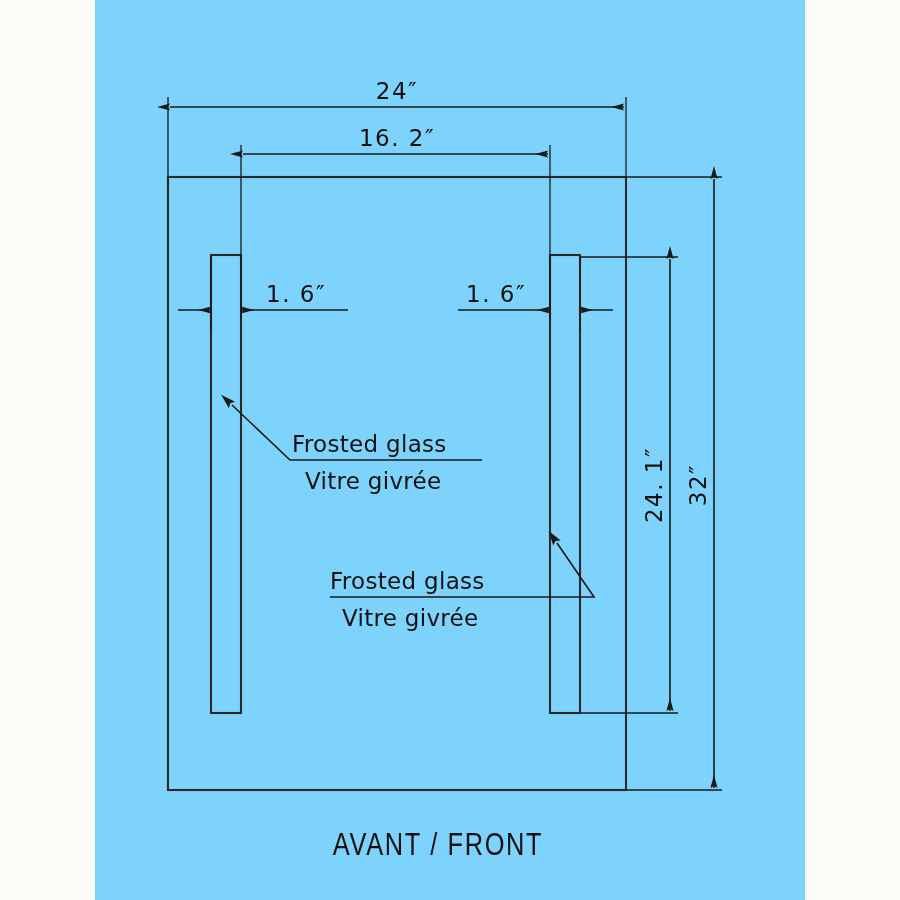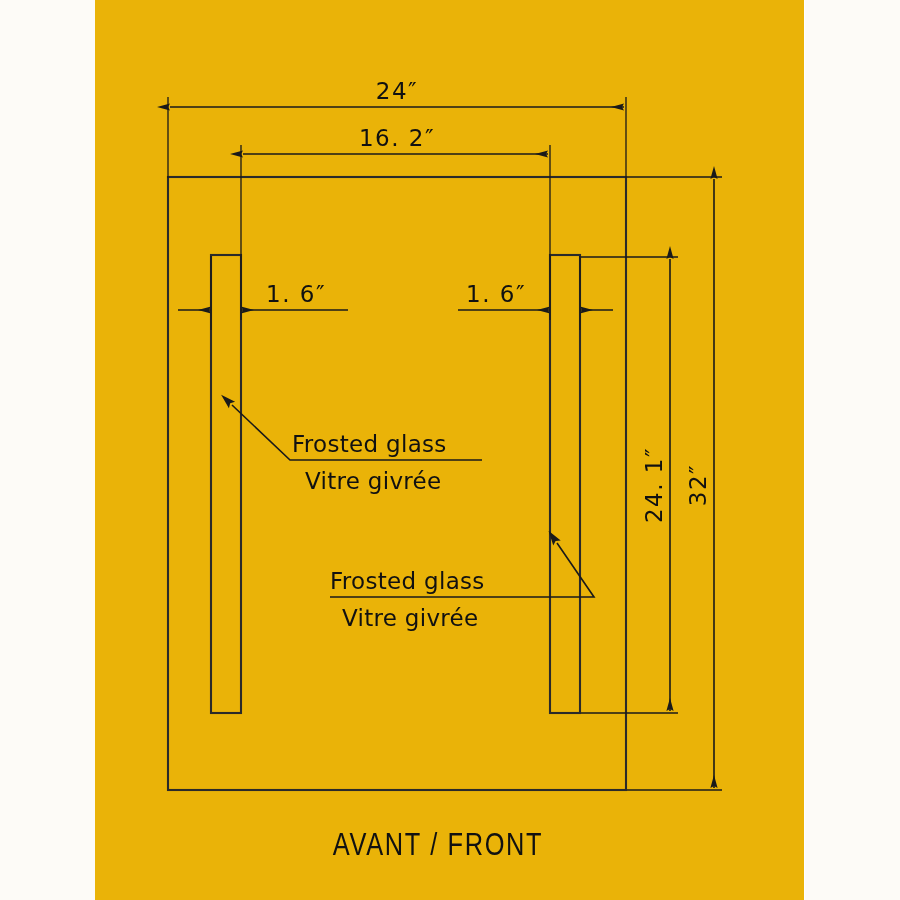--- a/index.html
+++ b/index.html
@@ -8,23 +8,23 @@
     background: #ffffff;
   }
   body {
     width: 900px;
     height: 900px;
     font-family: "Liberation Sans", sans-serif;
     overflow: hidden;
   }
   #canvas {
     position: relative;
-    width: 804px;
+    width: 900px;
     height: 900px;
-    background: #eab308;
+    background: #7dd3fc;
   }
   .edge-band {
     position: absolute;
     top: 0;
     height: 900px;
     background: #fdfbf7;
   }
   .edge-band.left { left: 0; width: 95px; }
   .edge-band.right { left: 805px; width: 95px; }
   svg.drawing {

